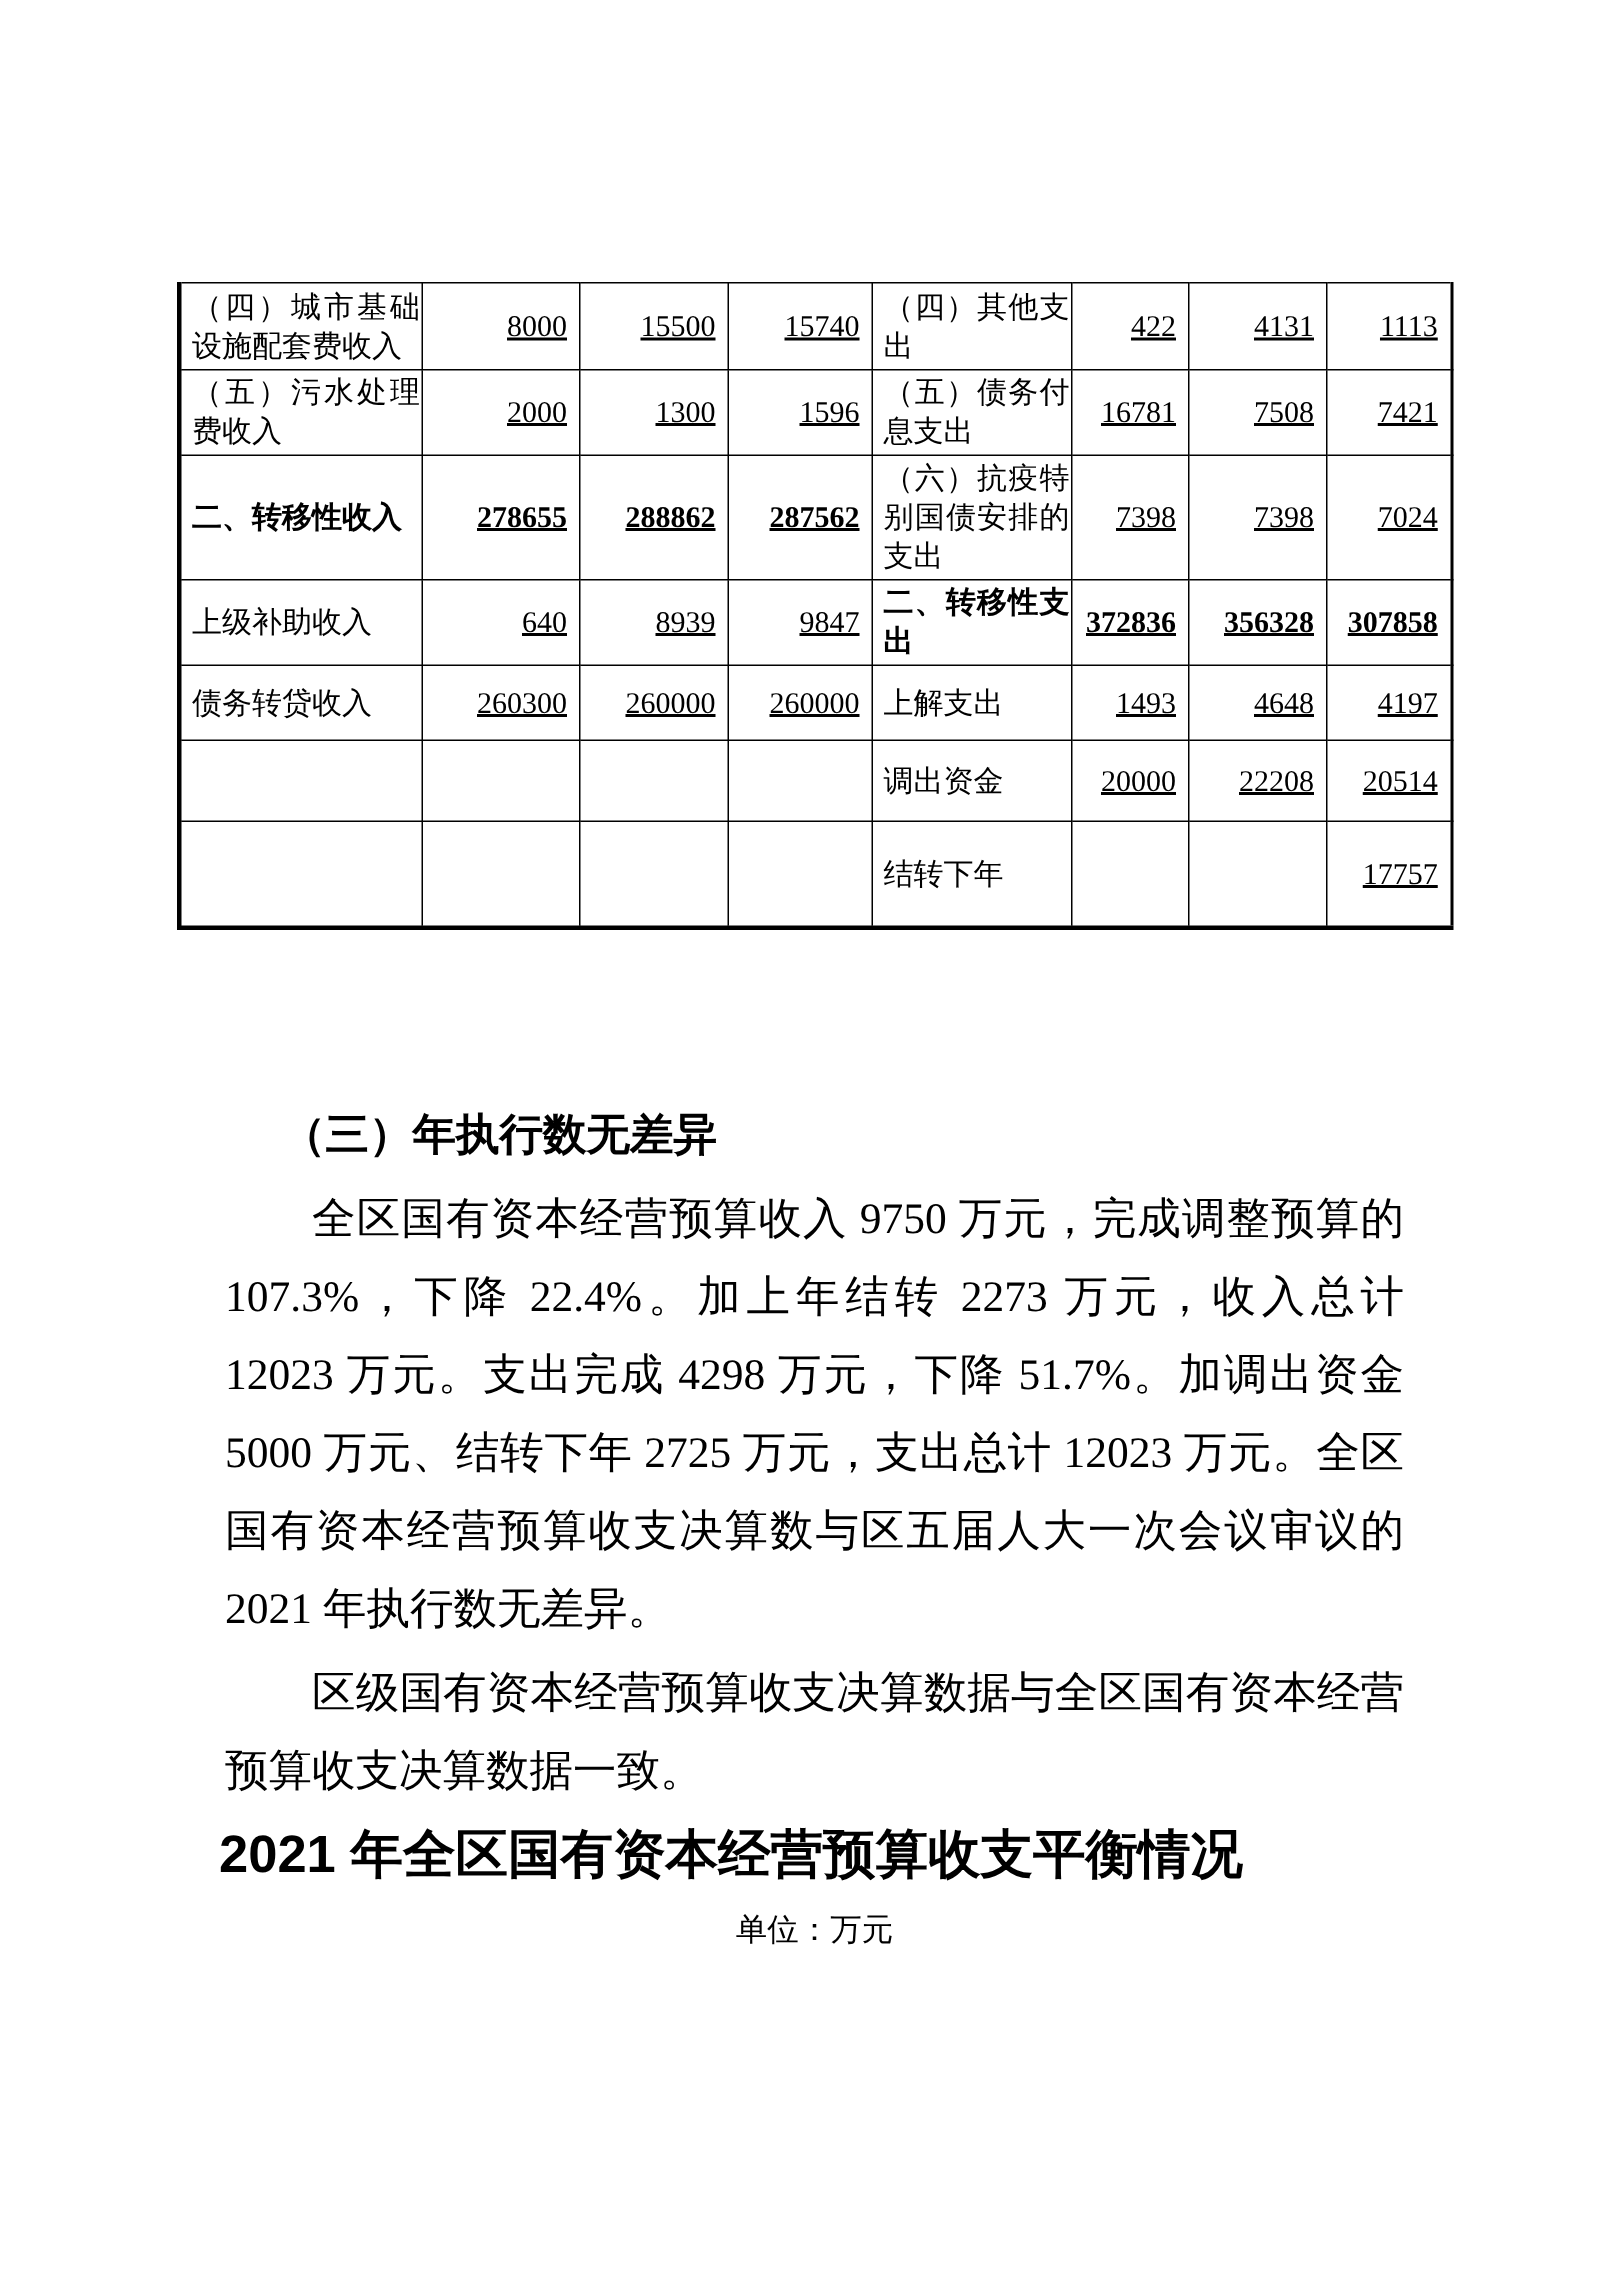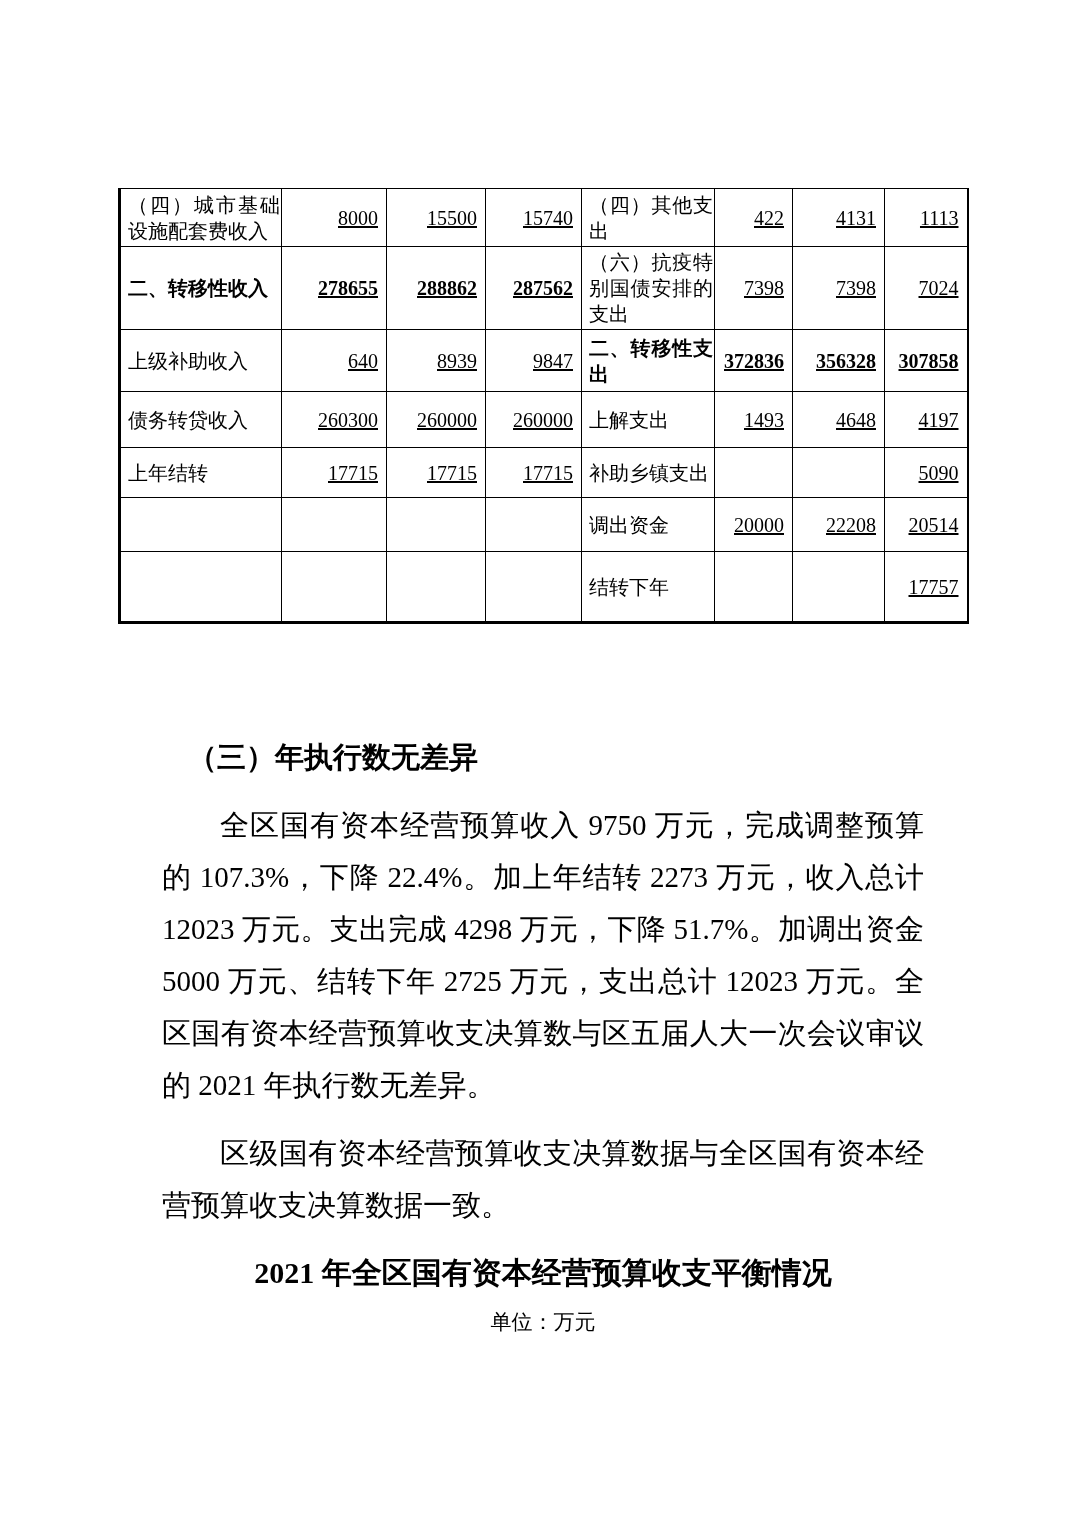--- a/index.html
+++ b/index.html
@@ -56,26 +56,26 @@
   .section-heading {
     font-size:29px; font-weight:bold;
     line-height:52px;
     padding-left:42px;
     margin:0;
   }
   .para {
     font-size:29px; line-height:52px;
     text-align:justify; text-justify:inter-ideograph;
     text-indent:2em;
-    margin:16px;
+    margin:4px;
   }
   .table-title {
-    font-family:Liberation Serif, serif;
-    font-size:30px; font-weight:bold;
-    text-align:center;
+    font-family:Liberation Sans, sans-serif;
+    font-size:35px; font-weight:bold;
+    text-align:left;
     line-height:52px;
     margin-top:2px;
   }
   .unit-label {
     font-size:21px;
     text-align:center;
     line-height:46px;
   }
 </style>
 </head>
@@ -99,20 +99,30 @@
           <td class="lbl">（四）城市基础设施配套费收入</td>
           <td class="num">8000</td>
           <td class="num">15500</td>
           <td class="num">15740</td>
           <td class="lbl">（四）其他支出</td>
           <td class="num">422</td>
           <td class="num">4131</td>
           <td class="num">1113</td>
         </tr>
         <tr>
+          <td class="lbl">（五）污水处理费收入</td>
+          <td class="num">2000</td>
+          <td class="num">1300</td>
+          <td class="num">1596</td>
+          <td class="lbl">（五）债务付息支出</td>
+          <td class="num">16781</td>
+          <td class="num">7508</td>
+          <td class="num">7421</td>
+        </tr>
+        <tr>
           <td class="lbl b">二、转移性收入</td>
           <td class="num b">278655</td>
           <td class="num b">288862</td>
           <td class="num b">287562</td>
           <td class="lbl">（六）抗疫特别国债安排的支出</td>
           <td class="num">7398</td>
           <td class="num">7398</td>
           <td class="num">7024</td>
         </tr>
         <tr>
@@ -127,30 +137,20 @@
         </tr>
         <tr>
           <td class="lbl">债务转贷收入</td>
           <td class="num">260300</td>
           <td class="num">260000</td>
           <td class="num">260000</td>
           <td class="lbl">上解支出</td>
           <td class="num">1493</td>
           <td class="num">4648</td>
           <td class="num">4197</td>
-        </tr>
-        <tr>
-          <td class="lbl">上年结转</td>
-          <td class="num">17715</td>
-          <td class="num">17715</td>
-          <td class="num">17715</td>
-          <td class="lbl">补助乡镇支出</td>
-          <td class="num"></td>
-          <td class="num"></td>
-          <td class="num">5090</td>
         </tr>
         <tr>
           <td class="lbl"></td>
           <td class="num"></td>
           <td class="num"></td>
           <td class="num"></td>
           <td class="lbl">调出资金</td>
           <td class="num">20000</td>
           <td class="num">22208</td>
           <td class="num">20514</td>

